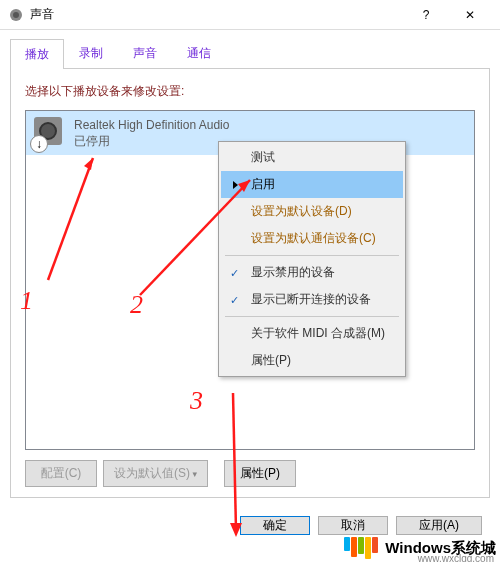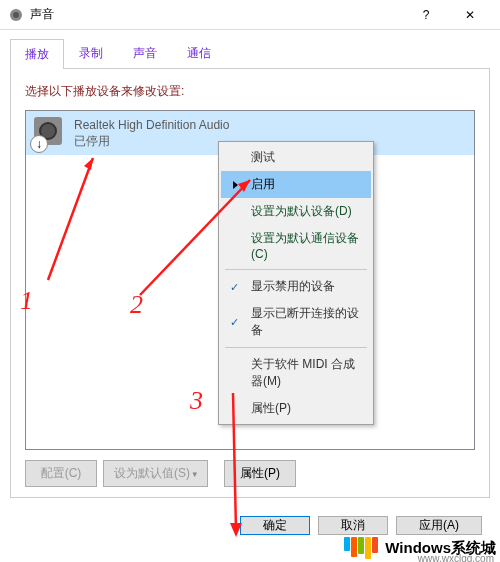--- a/index.html
+++ b/index.html
@@ -22,25 +22,25 @@
     .device-item { display: flex; align-items: flex-start; padding: 6px 8px; background: #cce8ff; }
     .device-icon { width: 32px; height: 32px; margin-right: 8px; position: relative; flex-shrink: 0; }
     .device-icon .speaker { width: 28px; height: 28px; background: #8a8a8a; border-radius: 3px; position: relative; }
     .device-icon .speaker::after { content: ''; position: absolute; top: 50%; left: 50%; transform: translate(-50%,-50%); width: 14px; height: 14px; border-radius: 50%; background: #555; border: 2px solid #333; }
     .device-icon .badge { position: absolute; bottom: -4px; left: -4px; width: 18px; height: 18px; border-radius: 50%; background: #fff; border: 1px solid #888; display: flex; align-items: center; justify-content: center; font-size: 12px; color: #000; }
     .device-text { flex: 1; line-height: 1.35; }
     .device-name { color: #000; }
     .device-desc { color: #5a5a5a; }
     .device-status { color: #5a5a5a; }
     
-    .context-menu { position: absolute; top: 30px; left: 192px; width: 156px; background: #f0f0f0; border: 1px solid #a0a0a0; box-shadow: 2px 2px 4px rgba(0,0,0,0.25); z-index: 10; padding: 2px; }
+    .context-menu { position: absolute; top: 30px; left: 192px; width: 188px; background: #f0f0f0; border: 1px solid #a0a0a0; box-shadow: 2px 2px 4px rgba(0,0,0,0.25); z-index: 10; padding: 2px; }
     .menu-item { padding: 5px 8px 5px 30px; position: relative; cursor: pointer; color: #333; }
     .menu-item.highlight { background: #91c9f7; color: #000; }
     .menu-item.highlight::before { content: ''; position: absolute; left: 12px; top: 50%; width: 0; height: 0; border-top: 4px solid transparent; border-bottom: 4px solid transparent; border-left: 5px solid #000; transform: translateY(-50%); }
-    .menu-item.disabled { color: #14532d; cursor: default; }
+    .menu-item.disabled { color: #a16207; cursor: default; }
     .menu-sep { height: 1px; background: #c8c8c8; margin: 3px 4px; }
     .menu-check { position: absolute; left: 9px; top: 50%; transform: translateY(-50%); color: #1a5fb4; font-size: 11px; }
     
     .bottom-buttons { display: flex; justify-content: flex-start; margin-top: 10px; gap: 6px; }
     .btn { padding: 4px 10px; border: 1px solid #adadad; background: #e1e1e1; cursor: pointer; min-width: 72px; text-align: center; }
     .btn.disabled { color: #9a9a9a; cursor: default; }
     .btn.dropdown::after { content: ' ▾'; color: #888; font-size: 9px; }
     
     .dialog-buttons { display: flex; justify-content: flex-end; gap: 8px; padding: 10px 18px 14px; }
     .dlg-btn { padding: 0 22px; border: 1px solid #adadad; background: #e1e1e1; cursor: pointer; }

